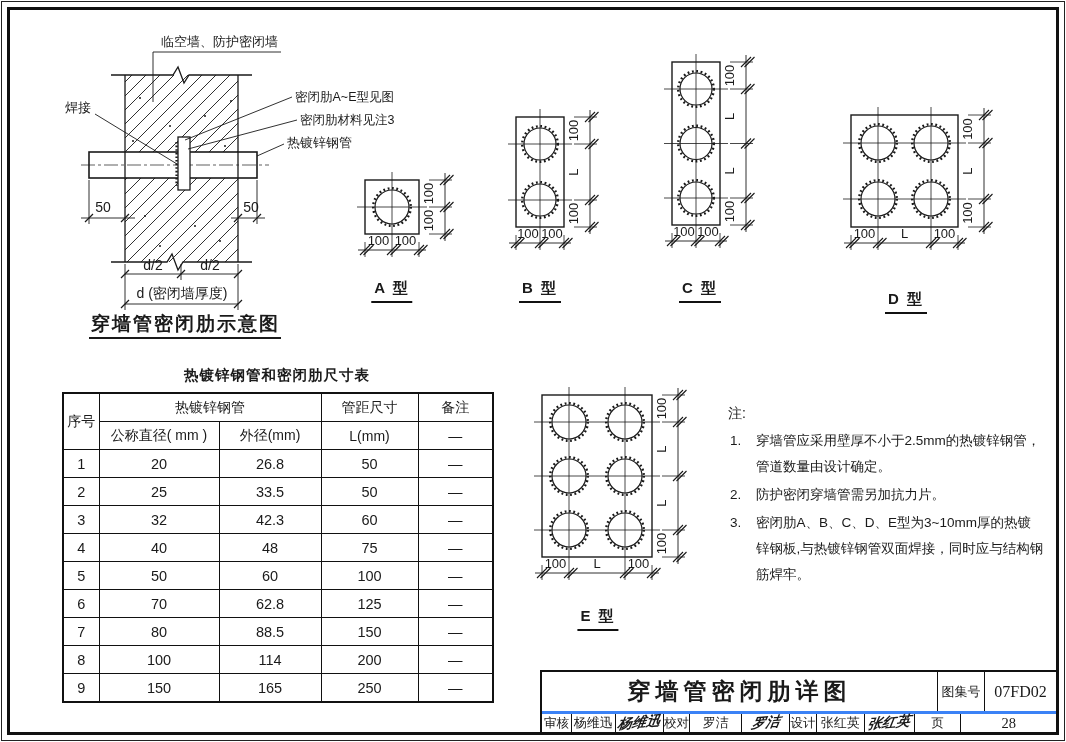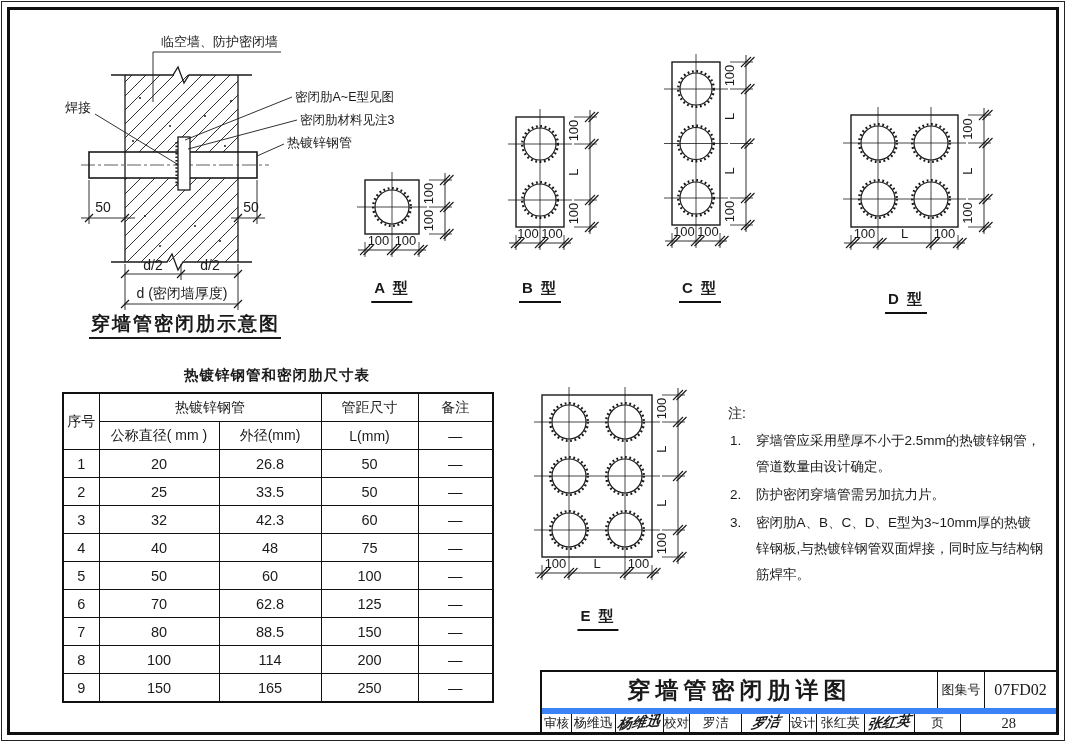--- a/index.html
+++ b/index.html
@@ -23,21 +23,21 @@
   .note-item{display:flex;margin-top:2px;}
   .note-num{width:26px;flex:none;padding-left:2px;}
   .note-text{flex:1;white-space:pre-line;}
   
   .type-label{position:absolute;transform:translateX(-50%);font-weight:bold;font-size:15px;
               letter-spacing:2px;border-bottom:2px solid #111;padding:0 3px 3px;white-space:nowrap;}
   .typed{position:absolute;}
   
   .titleblock{position:absolute;left:540px;top:670px;width:516px;height:62px;box-sizing:border-box;
               border-left:2.5px solid #111;border-top:2.5px solid #111;display:flex;flex-direction:column;background:#fff;}
-  .tb-row1{display:flex;height:41px;border-bottom:6px solid #3b82f6;}
+  .tb-row1{display:flex;height:41px;border-bottom:3px solid #3b82f6;}
   .tb-title{flex:1;display:flex;align-items:center;justify-content:center;
             font-size:23px;font-weight:bold;letter-spacing:5px;}
   .tb-cell{box-sizing:border-box;display:flex;align-items:center;justify-content:center;
            border-left:1px solid #111;overflow:visible;white-space:nowrap;}
   .tb-atlas-label{width:47px;font-size:13px;}
   .tb-atlas-no{width:72px;font-family:"Liberation Serif","DejaVu Serif",serif;font-size:16px;}
   .tb-row2{display:flex;flex:1;}
   .tb-row2 .first{border-left:none;}
   .lbl{font-size:12.5px;}
   .nm{font-size:13px;}

